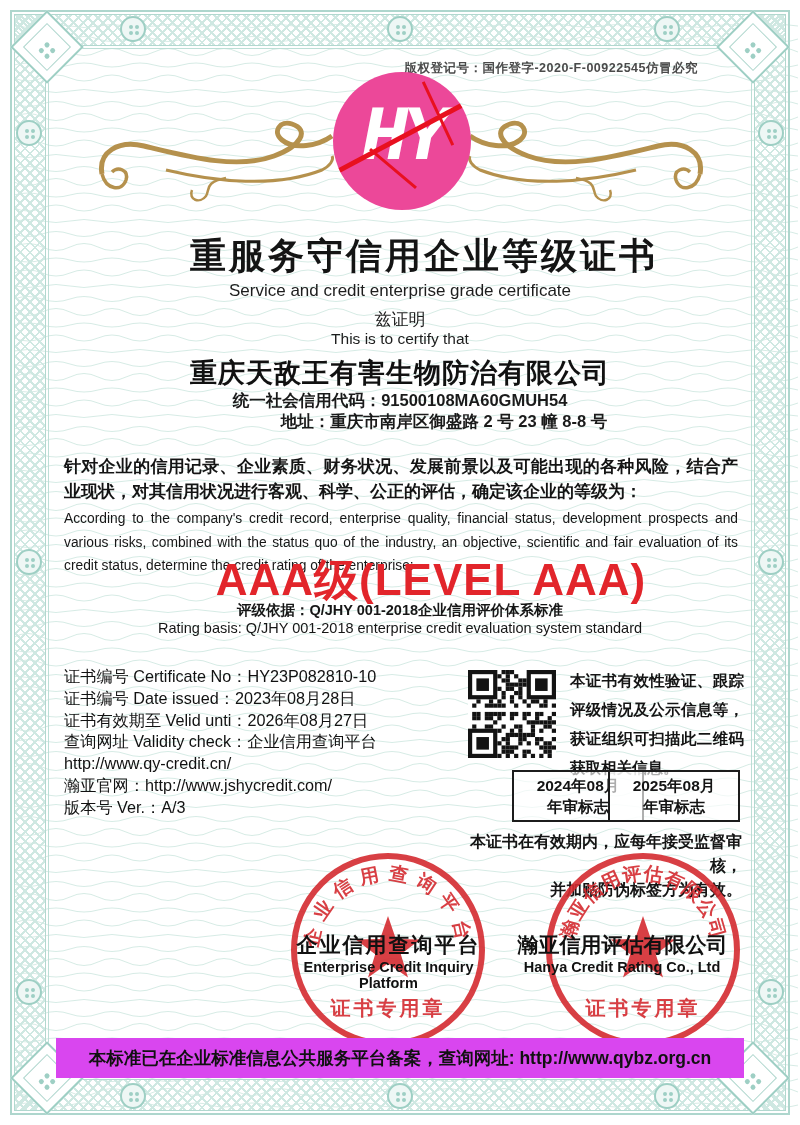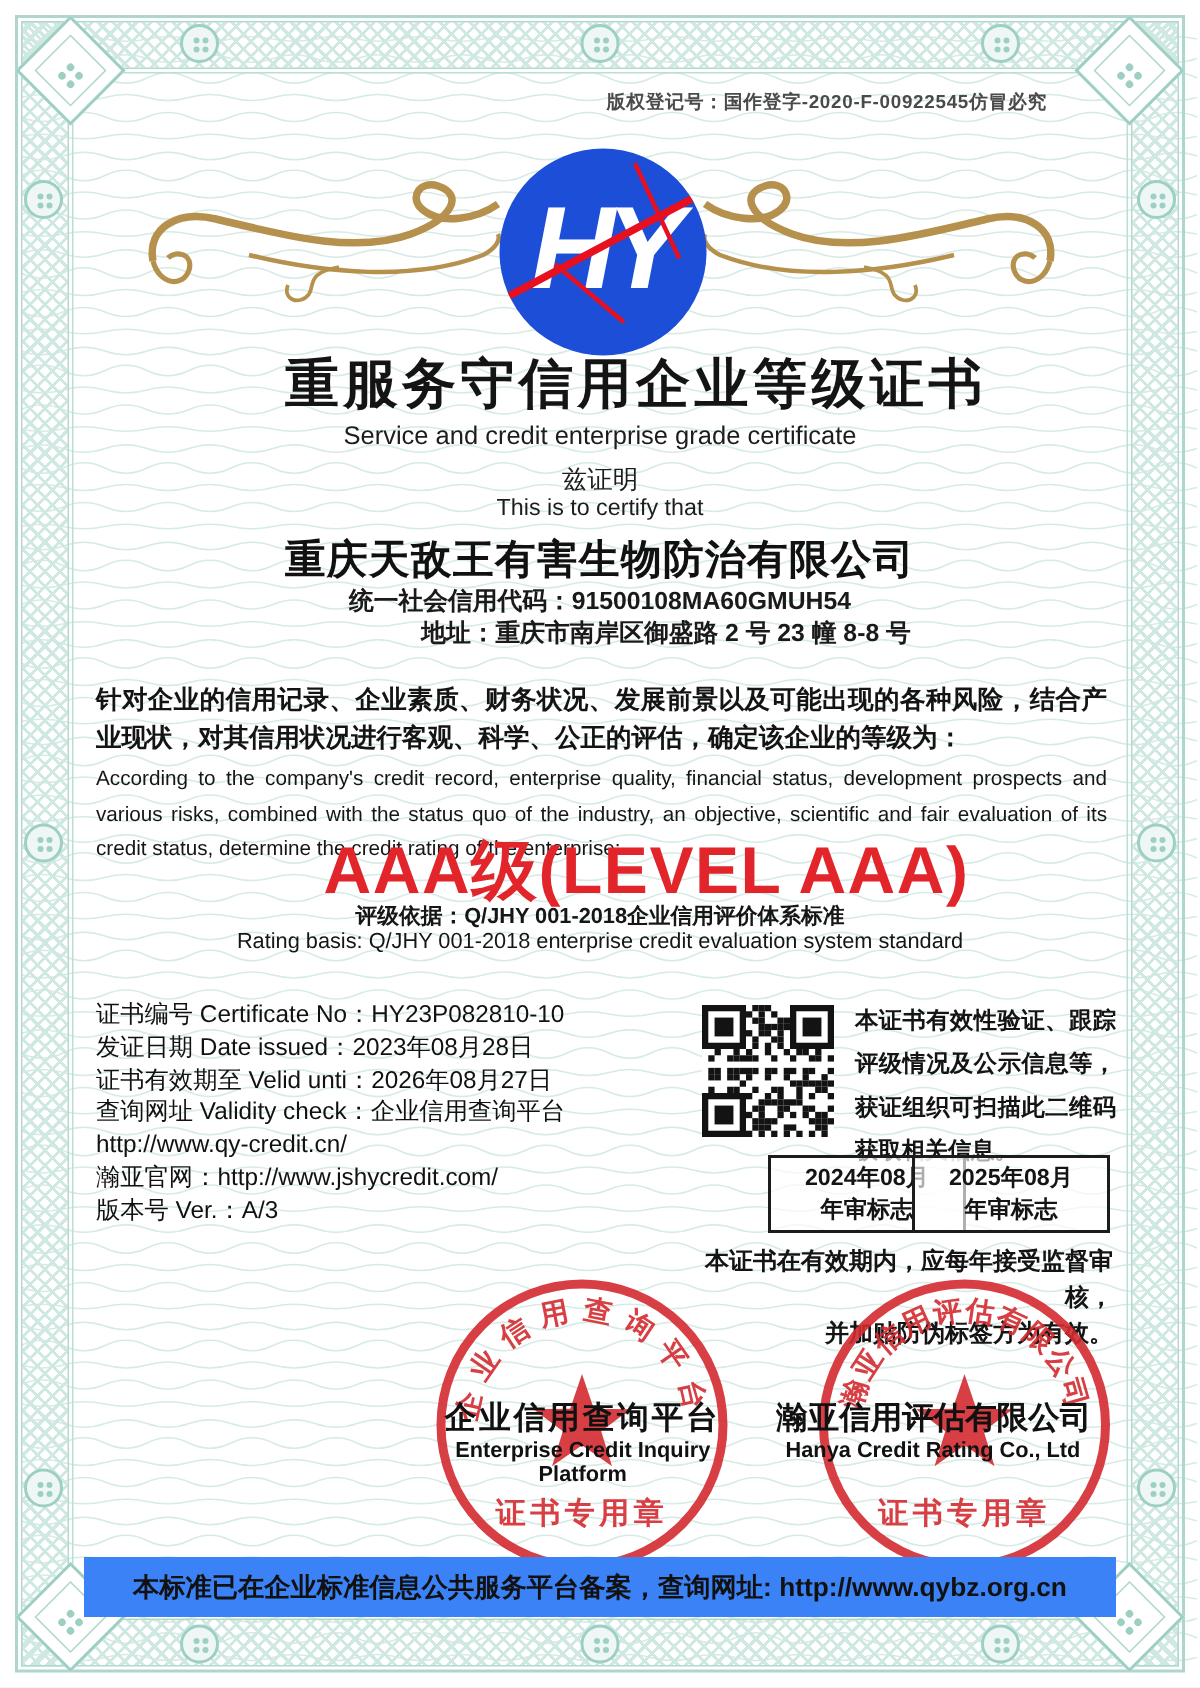--- a/index.html
+++ b/index.html
@@ -29,23 +29,23 @@
       border-radius:50%;background:#9ecfc4;
       box-shadow:8px 0 #9ecfc4,0 8px #9ecfc4,8px 8px #9ecfc4;}
   .btn-orn{position:absolute;width:26px;height:26px;border-radius:50%;
       background:#eef7f5;border:2px solid #9ecfc4;box-sizing:border-box;}
   .btn-orn::after{content:"";position:absolute;left:7px;top:7px;width:4px;height:4px;
       border-radius:50%;background:#9ecfc4;
       box-shadow:6px 0 #9ecfc4,0 6px #9ecfc4,6px 6px #9ecfc4;}
   
   .copyright{position:absolute;top:60px;right:102px;font-size:12.5px;
       font-weight:600;color:#4a4a4a;letter-spacing:.5px;}
-  .logo-circle{position:absolute;left:333px;top:99px;width:138px;height:138px;
-      border-radius:50%;background:#1d4ed8;display:flex;align-items:center;
-      justify-content:center;overflow:hidden;}
+  .logo-circle{position:absolute;left:333px;top:72px;width:138px;height:138px;
+      border-radius:50%;background:#ec4899;display:flex;align-items:center;
+      justify-content:center;overflow:hidden;font-family:Liberation Mono, monospace;}
   .logo-text{font-size:78px;font-weight:800;font-style:italic;color:#fff;
       letter-spacing:-6px;transform:translateY(-3px);}
   .crack{position:absolute;background:#e8101f;}
   .crack.c1{width:160px;height:5px;left:-10px;top:62px;transform:rotate(-28deg);}
   .crack.c2{width:60px;height:3px;left:30px;top:95px;transform:rotate(40deg);}
   .crack.c3{width:70px;height:3px;left:70px;top:40px;transform:rotate(65deg);}
   .flourish{position:absolute;top:112px;width:238px;height:96px;}
   .flourish.rt{transform:scaleX(-1);}
   .cert-title{position:absolute;left:0;width:800px;top:232px;text-align:center;
       font-size:36px;font-weight:700;letter-spacing:3px;color:#141414;padding-left:24px;}
@@ -93,21 +93,21 @@
   .seal .bottom-text{fill:#d42b30;font-size:20px;font-weight:700;letter-spacing:3px;
       font-family:"Liberation Sans",sans-serif;}
   .issuer-cn{position:absolute;text-align:center;font-size:21px;font-weight:700;
       color:#111;letter-spacing:2px;}
   .issuer-en{position:absolute;text-align:center;font-size:14.5px;font-weight:600;color:#111;}
   .i1cn{left:286px;top:931px;width:205px;}
   .i1en{left:276px;top:959px;width:225px;}
   .i2cn{left:515px;top:931px;width:215px;letter-spacing:0;}
   .i2en{left:522px;top:959px;width:200px;}
   .footer-strip{position:absolute;left:56px;right:56px;top:1038px;height:40px;
-      background:#3b82f6;display:flex;align-items:center;justify-content:center;}
+      background:#d946ef;display:flex;align-items:center;justify-content:center;}
   .footer-text{font-size:17.5px;font-weight:600;color:#111;}
 </style>
 </head>
 <body>
 
 <div class="page">
 
   <svg class="waves" id="waves-svg" viewBox="0 0 800 1125">
       <path d="M14 26 q 14 3 28 0 q 14 -3 28 0 q 14 3 28 0 q 14 -3 28 0 q 14 3 28 0 q 14 -3 28 0 q 14 3 28 0 q 14 -3 28 0 q 14 3 28 0 q 14 -3 28 0 q 14 3 28 0 q 14 -3 28 0 q 14 3 28 0 q 14 -3 28 0 q 14 3 28 0 q 14 -3 28 0 q 14 3 28 0 q 14 -3 28 0 q 14 3 28 0 q 14 -3 28 0 q 14 3 28 0 q 14 -3 28 0 q 14 3 28 0 q 14 -3 28 0 q 14 3 28 0 q 14 -3 28 0 q 14 3 28 0 q 14 -3 28 0"></path>
       <path d="M14 39 q 14 -5 28 0 q 14 5 28 0 q 14 -5 28 0 q 14 5 28 0 q 14 -5 28 0 q 14 5 28 0 q 14 -5 28 0 q 14 5 28 0 q 14 -5 28 0 q 14 5 28 0 q 14 -5 28 0 q 14 5 28 0 q 14 -5 28 0 q 14 5 28 0 q 14 -5 28 0 q 14 5 28 0 q 14 -5 28 0 q 14 5 28 0 q 14 -5 28 0 q 14 5 28 0 q 14 -5 28 0 q 14 5 28 0 q 14 -5 28 0 q 14 5 28 0 q 14 -5 28 0 q 14 5 28 0 q 14 -5 28 0 q 14 5 28 0"></path>
@@ -257,21 +257,21 @@
     <div class="para-cn">针对企业的信用记录、企业素质、财务状况、发展前景以及可能出现的各种风险，结合产业现状，对其信用状况进行客观、科学、公正的评估，确定该企业的等级为：</div>
     <div class="para-en">According to the company's credit record, enterprise quality, financial status, development prospects and various risks, combined with the status quo of the industry, an objective, scientific and fair evaluation of its credit status, determine the credit rating of the enterprise:</div>
   </div>
 
   <div class="rating">AAA级(LEVEL AAA)</div>
   <div class="basis-cn">评级依据：Q/JHY 001-2018企业信用评价体系标准</div>
   <div class="basis-en">Rating basis: Q/JHY 001-2018 enterprise credit evaluation system standard</div>
 
   <div class="details">
     <div>证书编号 Certificate No：HY23P082810-10</div>
-    <div>发证日期 Date issued：2023年08月28日</div>
+    <div>证书编号 Date issued：2023年08月28日</div>
     <div>证书有效期至 Velid unti：2026年08月27日</div>
     <div>查询网址 Validity check：企业信用查询平台</div>
     <div>http://www.qy-credit.cn/</div>
     <div>瀚亚官网：http://www.jshycredit.com/</div>
     <div>版本号 Ver.：A/3</div>
   </div>
 
   <svg class="qr" id="qr-svg" viewBox="0 0 84 84">
       <rect x="32" y="0" width="4" height="4" fill="#131313"></rect>
       <rect x="36" y="0" width="4" height="4" fill="#131313"></rect>

